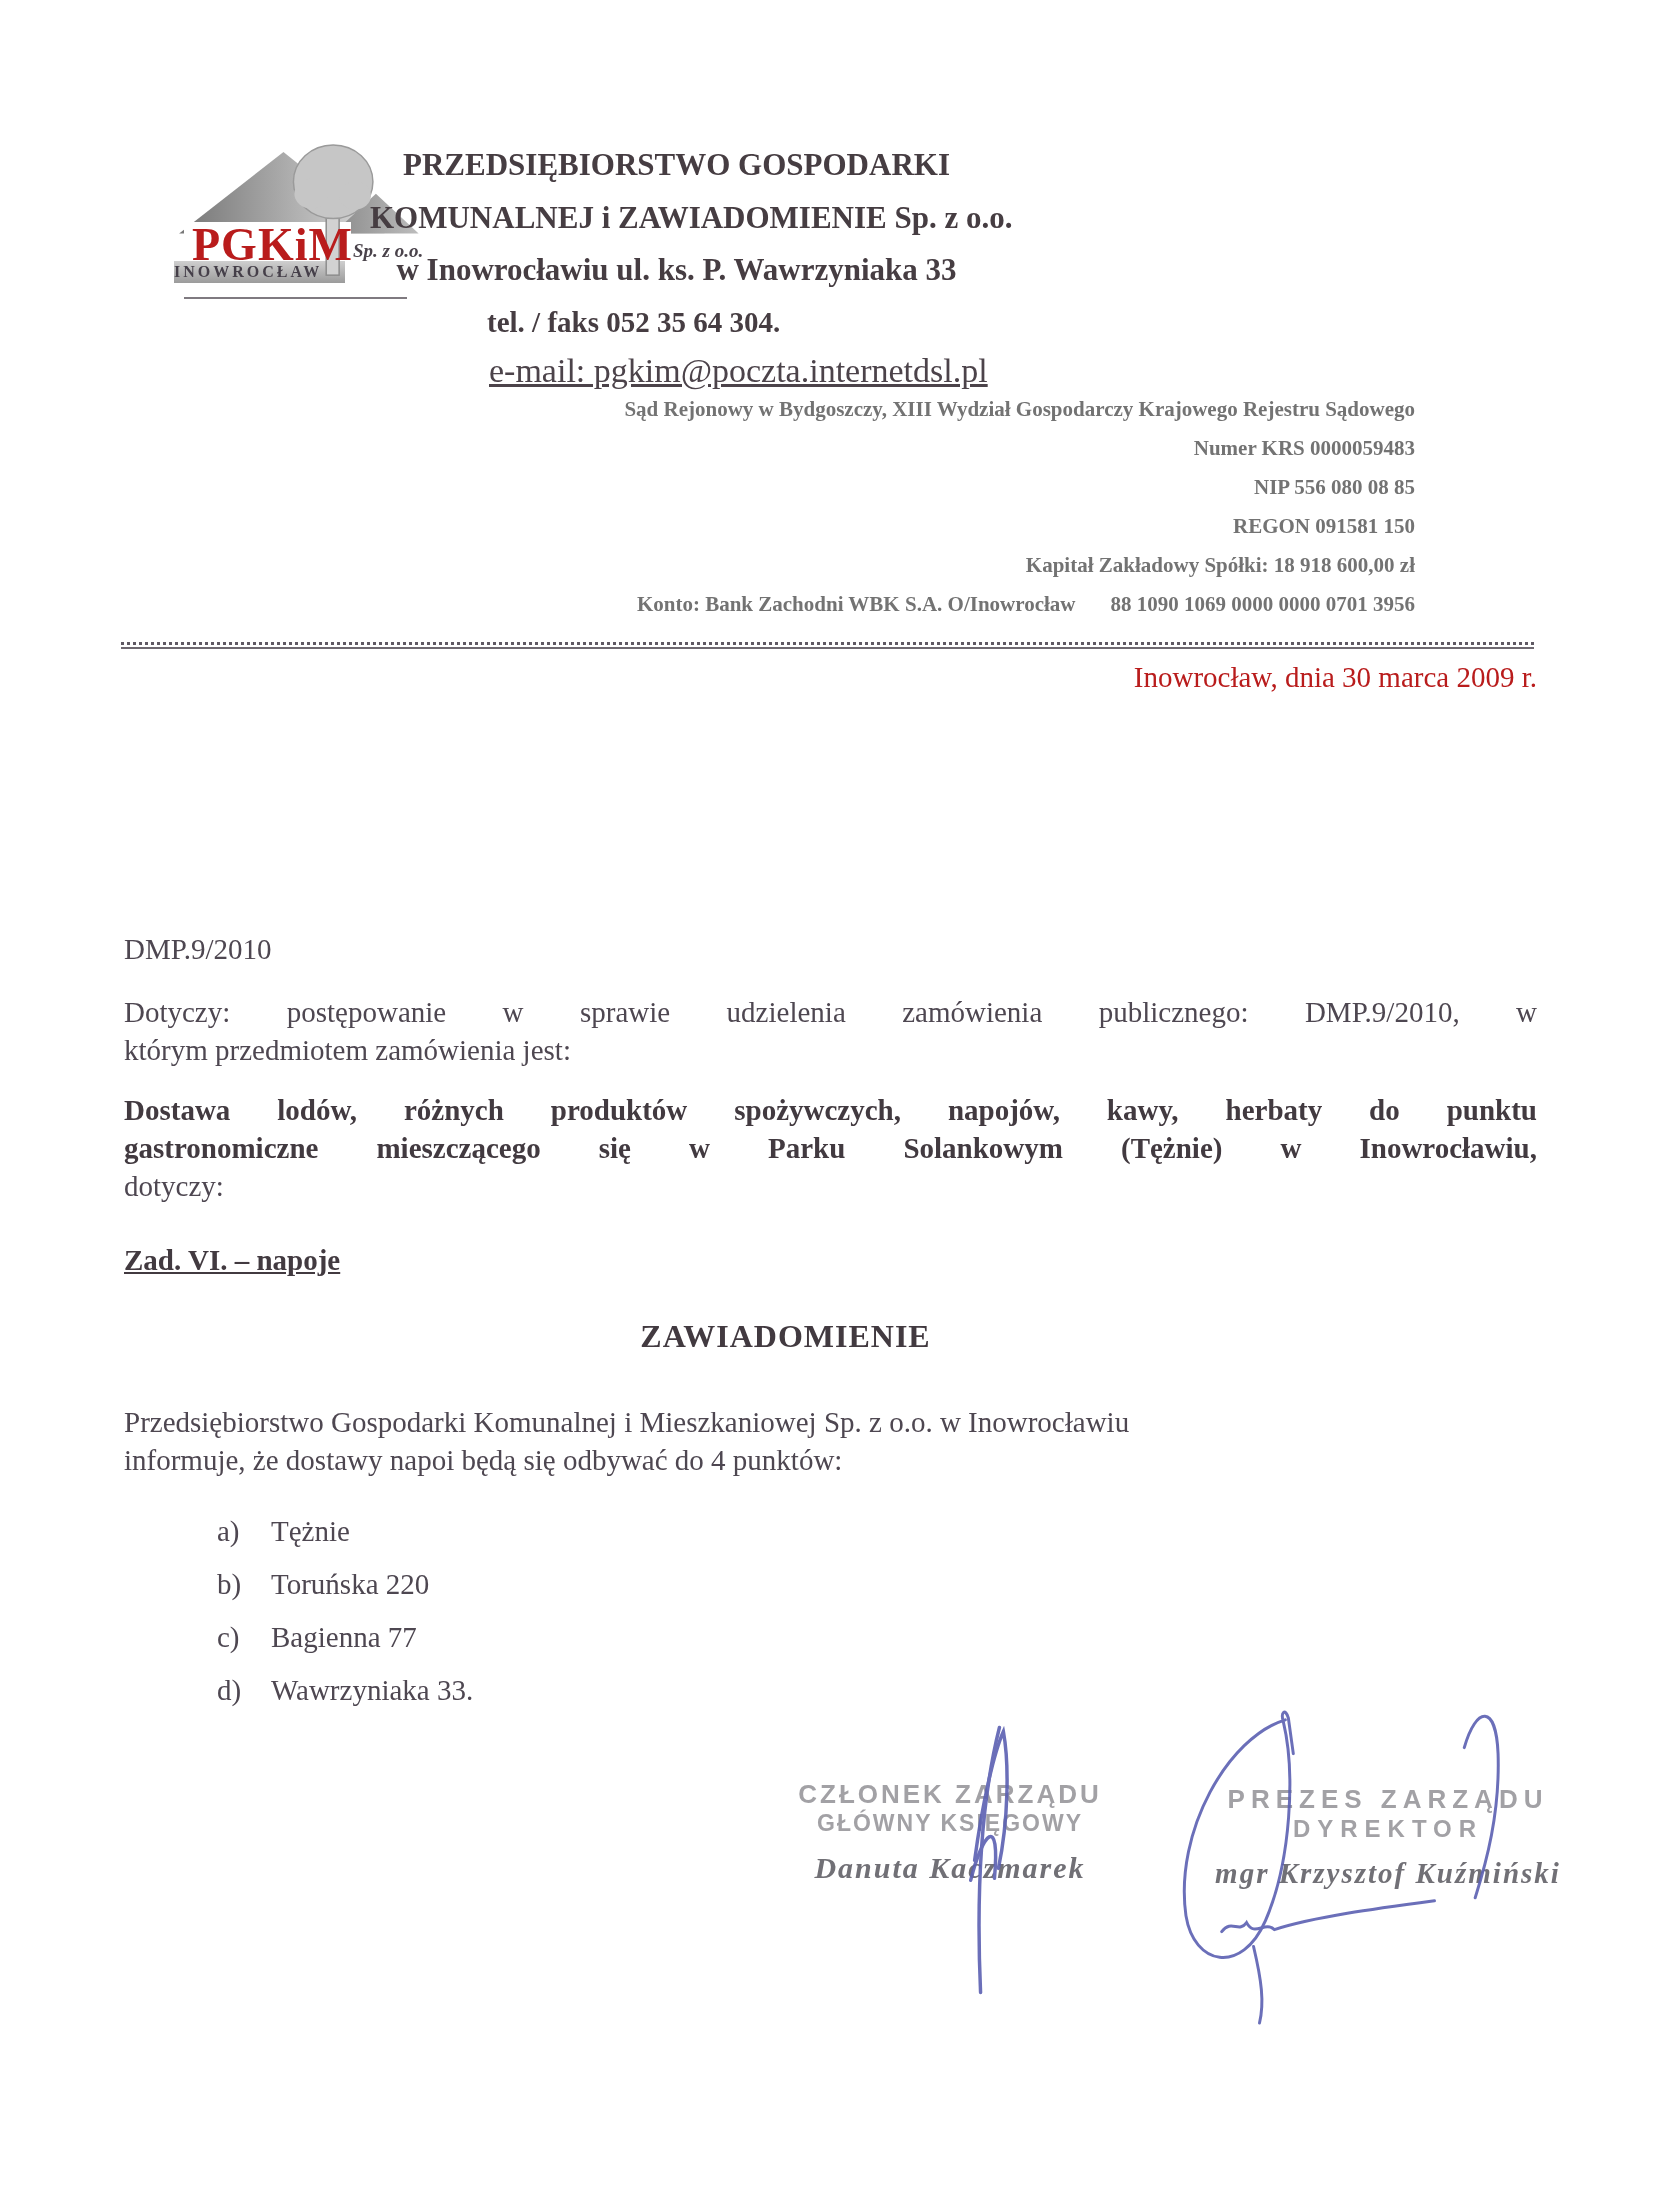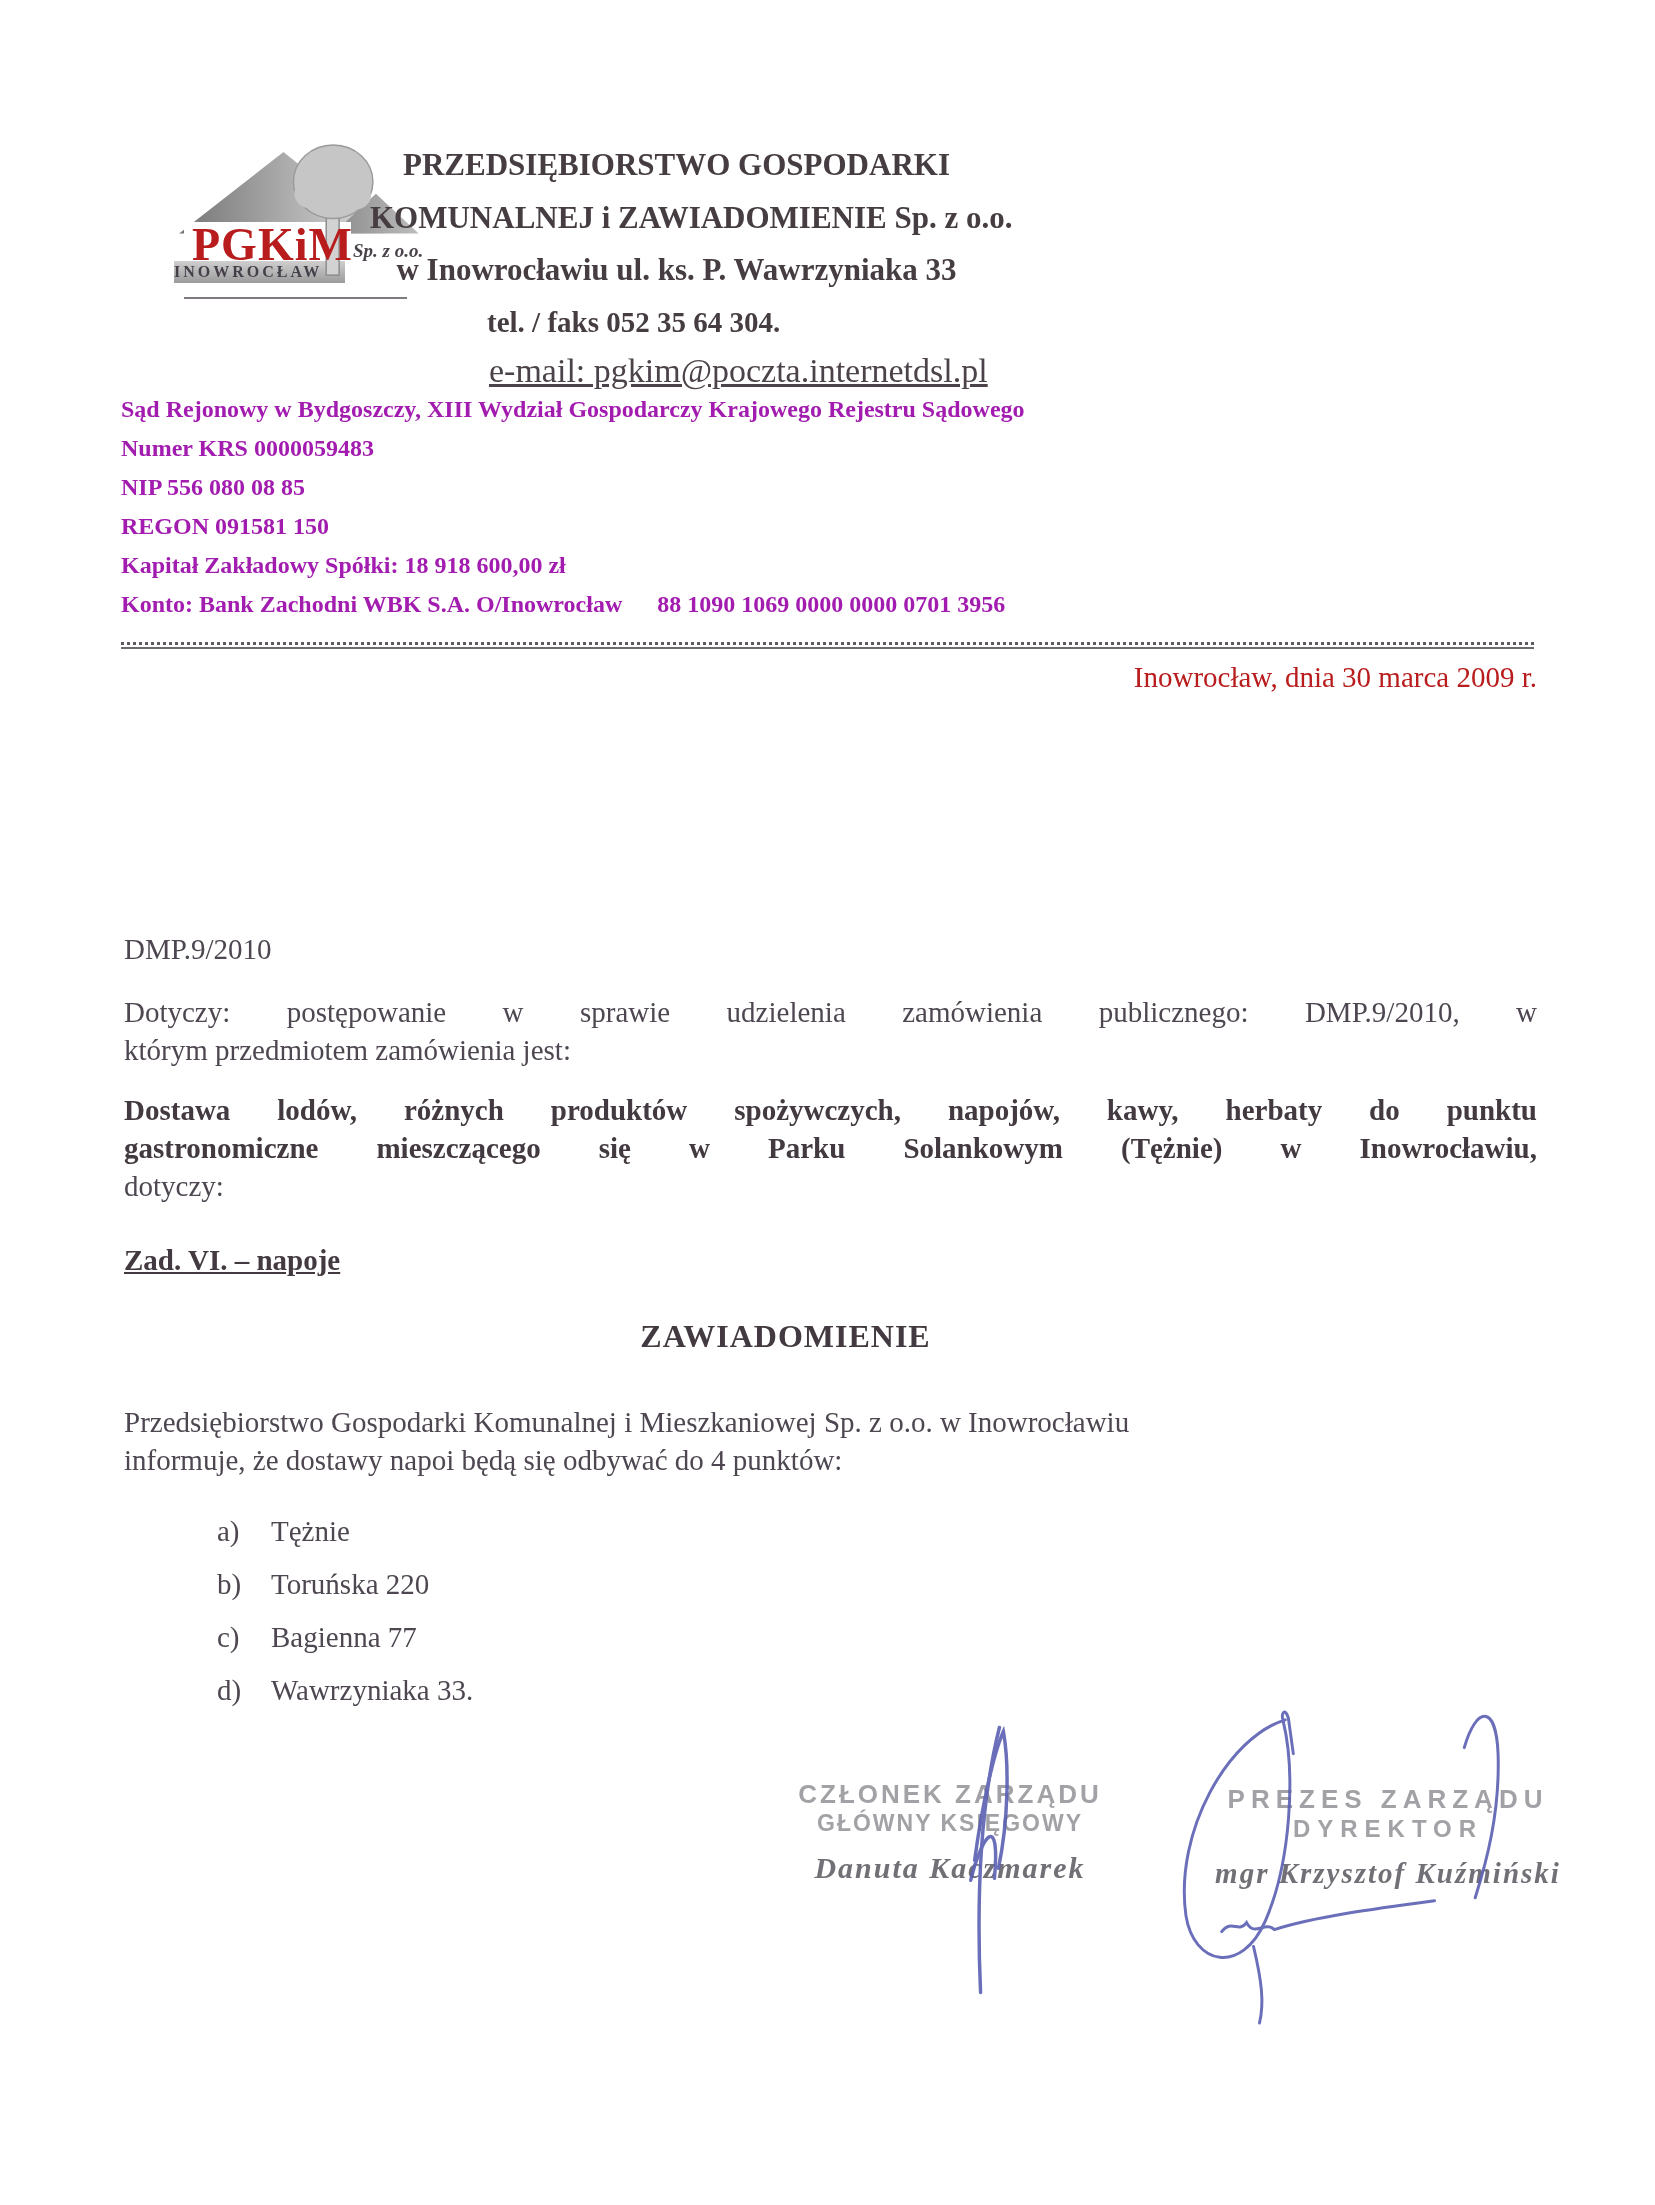--- a/index.html
+++ b/index.html
@@ -24,21 +24,21 @@
     font-weight:bold; color:#4a434b; }
   .logo-underline { position:absolute; left:50px; top:155px; width:223px; border-top:2px solid #7f7a80; }
 
   
   .lh-line { position:absolute; width:613px; text-align:center; font-weight:bold;
     color:#463d42; font-size:31px; white-space:nowrap; }
   .lh-left { text-align:left; }
   .lh-email { font-weight:normal; text-decoration:underline; color:#4c434a; }
 
   .info-block { left:121px; top:390px; width:1294px; }
-  .info-line { font-size:24px; font-weight:bold; color:#a21caf; line-height:39px; white-space:nowrap; }
+  .info-line { font-size:21px; font-weight:bold; color:#737373; line-height:39px; white-space:nowrap;text-align:right; }
   .acct-num { margin-left:35px; }
 
   .separator { left:121px; top:642px; width:1413px; }
   .separator .dots  { border-top:3px dotted #5f5963; height:0; }
   .separator .solid { border-top:2px solid #6e6870; height:0; margin-top:2px; }
 
   .date-line { right:119px; top:661px; font-size:29px; color:#b91c1c; }
 
   
   .body-text { font-size:29px; color:#4e4751; }

